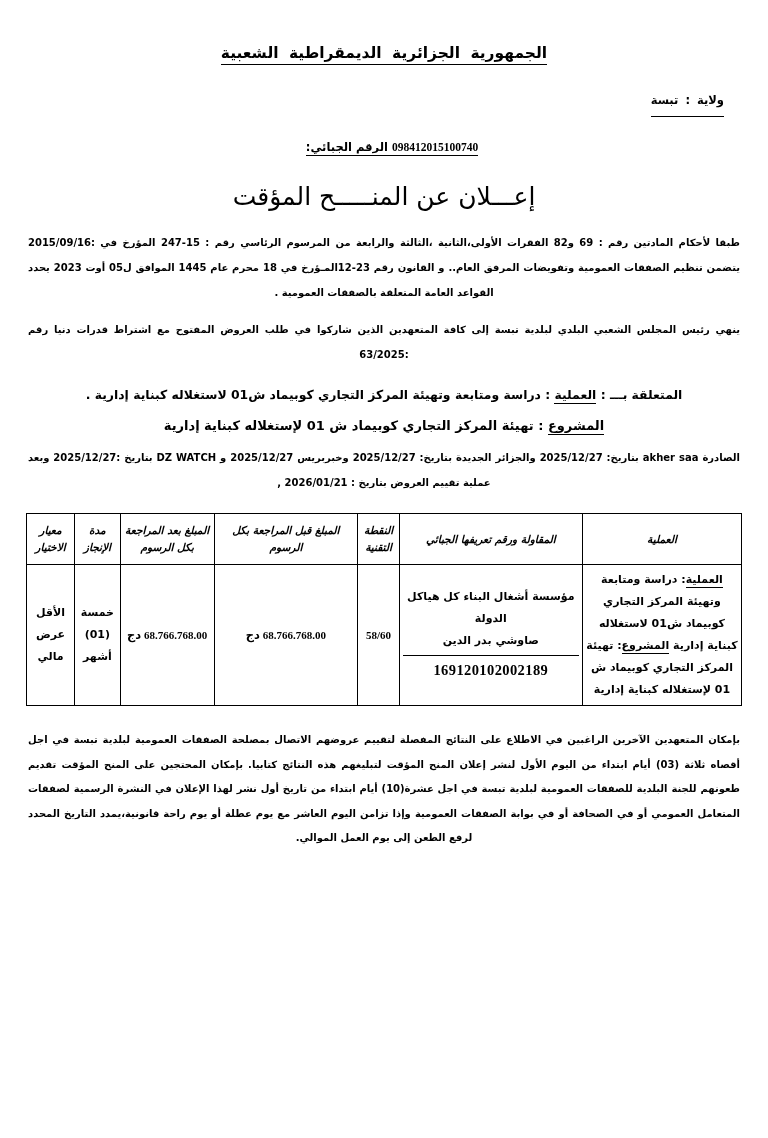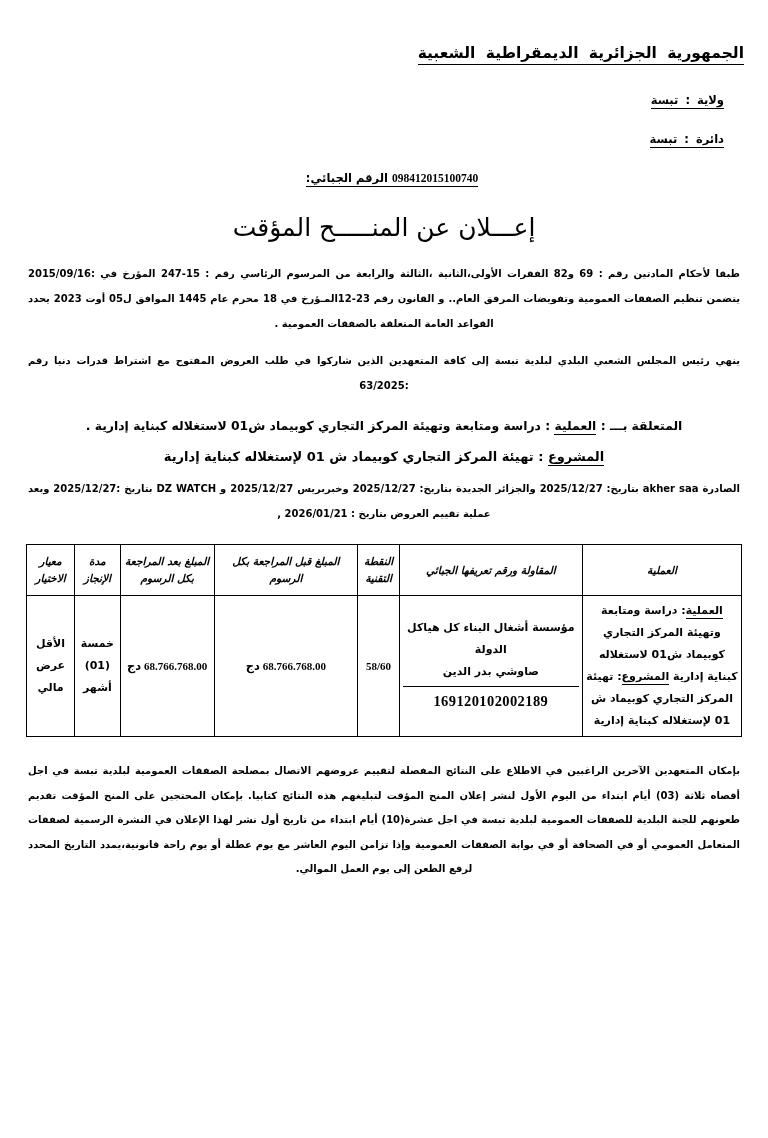--- a/index.html
+++ b/index.html
@@ -19,20 +19,21 @@
   .page {
     position: relative;
     width: 768px;
     height: 1138px;
     box-sizing: border-box;
     padding: 0 24px;
   }
 
   
   .republic {
+    text-align: center;
     font-size: 15.5px;
     font-weight: 700;
     letter-spacing: 0.5px;
     margin-top: 44px;
     margin-bottom: 8px;
   }
   .republic span {
     border-bottom: 1.3px solid #000;
     padding-bottom: 2px;
     display: inline-block;
@@ -45,21 +46,21 @@
     padding-right: 20px;
   }
   .admin-line {
     font-size: 11.5px;
     font-weight: 700;
     margin-bottom: 23px;
     display: block;
   }
   .admin-line .u {
     border-bottom: 1.1px solid #000;
-    padding-bottom: 1px;
+    padding-bottom: 9px;
     display: inline-block;
     word-spacing: 3px;
   }
 
   .fiscal {
     text-align: center;
     font-size: 11.5px;
     font-weight: 700;
     margin-top: 18px;
   }
@@ -151,23 +152,20 @@
 
 <div class="page">
 
   <div class="republic">
     <span>الجمهورية الجزائرية الديمقراطية الشعبية</span>
   </div>
 
   <div class="admin-block">
     <span class="admin-line">
       <span class="u">ولاية : تبسة</span>
-    </span>
-    <span class="admin-line">
-      <span class="u">دائرة : تبسة</span>
     </span>
   </div>
 
   <div class="fiscal">
     <span class="u"><span class="num">098412015100740</span> <span>الرقم الجبائي:</span></span>
   </div>
 
   <div class="main-title">إعـــلان عن المنـــــح المؤقت</div>
 
   <div class="para">طبقا لأحكام المادتين رقم : 69 و82 الفقرات الأولى،الثانية ،الثالثة والرابعة من المرسوم الرئاسي رقم : 15-247 المؤرخ في :2015/09/16 يتضمن تنظيم الصفقات العمومية وتفويضات المرفق العام.. و القانون رقم 23-12المـؤرخ في 18 محرم عام 1445 الموافق ل05 أوت 2023 يحدد القواعد العامة المتعلقة بالصفقات العمومية .</div>

